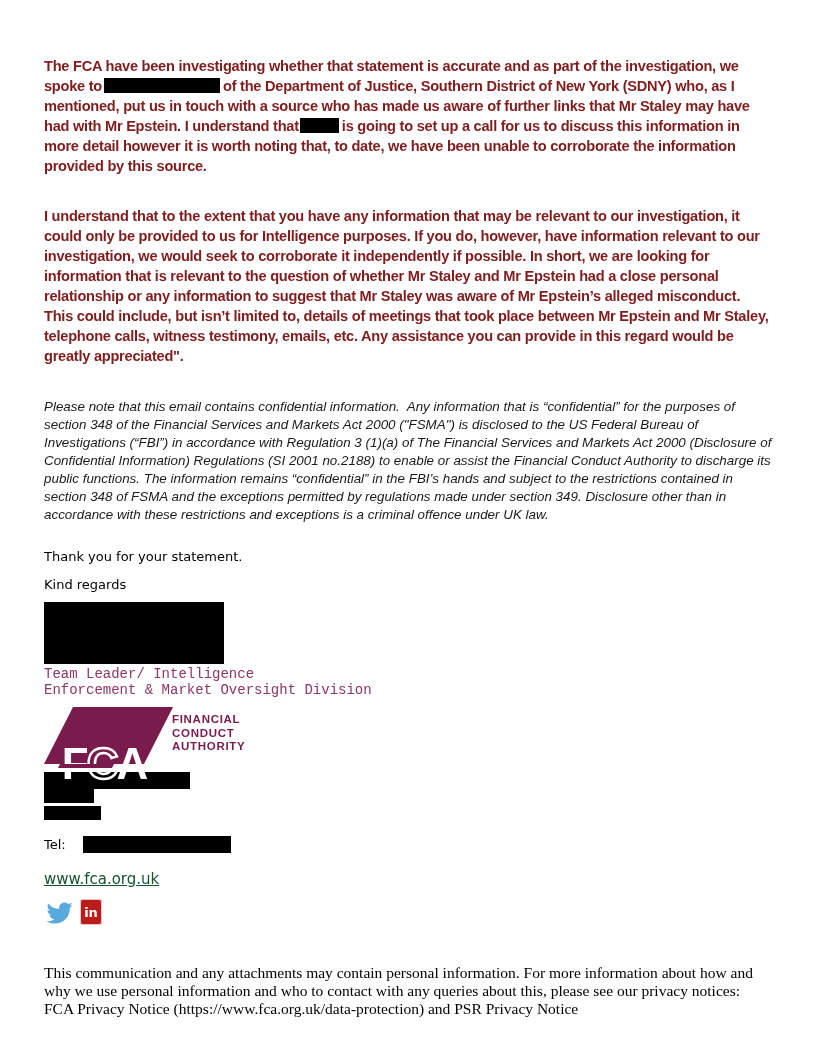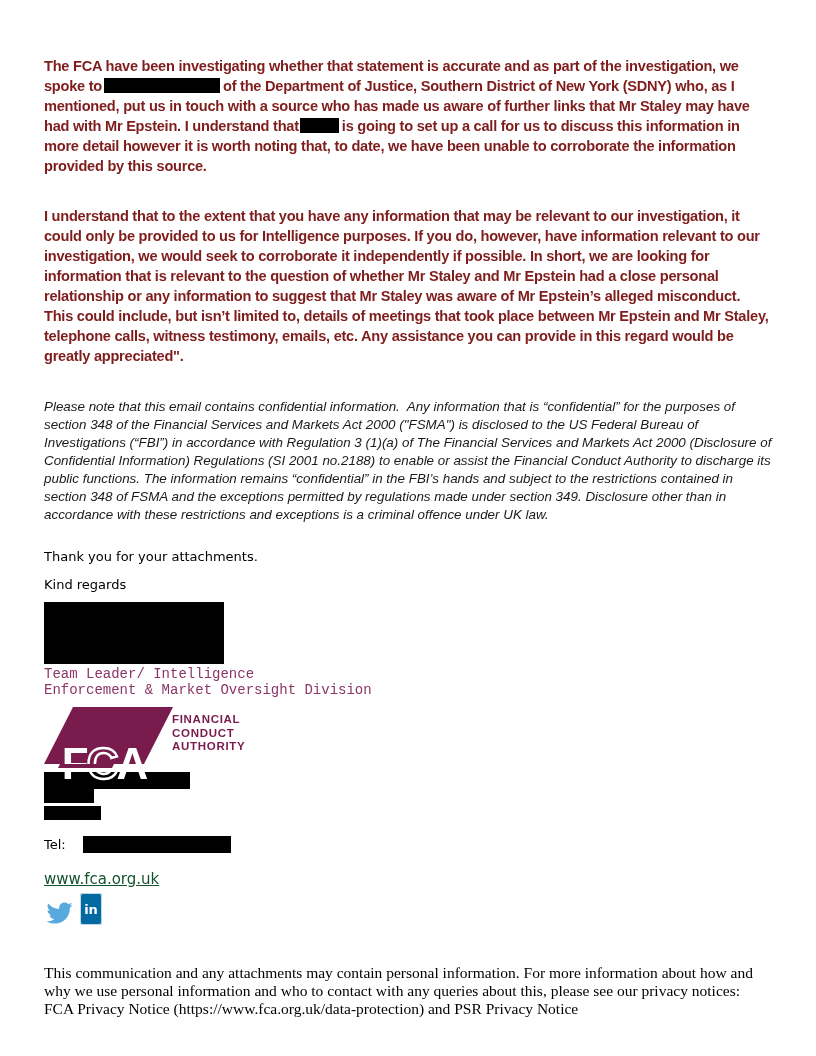--- a/index.html
+++ b/index.html
@@ -180,22 +180,22 @@
 
   .social-row {
     margin-top: 12px;
     display: flex;
     align-items: flex-end;
     gap: 5px;
     height: 26px;
   }
   .twitter-icon { width: 31px; height: 26px; cursor: pointer; }
   .linkedin-icon {
-    width: 22px; height: 32px;
-    background: #0369a1;
+    width: 22px; height: 26px;
+    background: #b91c1c;
     border-radius: 3px;
     box-shadow: inset 0 0 0 1px rgba(255,255,255,0.75);
     color: #ffffff;
     font-family: "DejaVu Sans", sans-serif;
     font-weight: bold;
     font-size: 13px;
     display: flex;
     align-items: center;
     justify-content: center;
     margin-bottom: 1px;
@@ -214,21 +214,21 @@
 <body>
 
 <div class="page">
 
   <p class="body-bold para1"><span>The FCA have been investigating whether that statement is accurate and as part of the investigation, we spoke to</span><span class="redact-inline redact-a"></span><span>of the Department of Justice, Southern District of New York (SDNY) who, as I mentioned, put us in touch with a source who has made us aware of further links that Mr Staley may have had with Mr Epstein. I understand that</span><span class="redact-inline redact-b"></span><span>is going to set up a call for us to discuss this information in more detail however it is worth noting that, to date, we have been unable to corroborate the information provided by this source.</span></p>
 
   <p class="body-bold para2">I understand that to the extent that you have any information that may be relevant to our investigation, it could only be provided to us for Intelligence purposes. If you do, however, have information relevant to our investigation, we would seek to corroborate it independently if possible. In short, we are looking for information that is relevant to the question of whether Mr Staley and Mr Epstein had a close personal relationship or any information to suggest that Mr Staley was aware of Mr Epstein’s alleged misconduct. This could include, but isn’t limited to, details of meetings that took place between Mr Epstein and Mr Staley, telephone calls, witness testimony, emails, etc. Any assistance you can provide in this regard would be greatly appreciated".</p>
 
   <p class="notice">Please note that this email contains confidential information.  Any information that is “confidential” for the purposes of section 348 of the Financial Services and Markets Act 2000 ("FSMA") is disclosed to the US Federal Bureau of Investigations (“FBI”) in accordance with Regulation 3 (1)(a) of The Financial Services and Markets Act 2000 (Disclosure of Confidential Information) Regulations (SI 2001 no.2188) to enable or assist the Financial Conduct Authority to discharge its public functions. The information remains “confidential” in the FBI’s hands and subject to the restrictions contained in section 348 of FSMA and the exceptions permitted by regulations made under section 349. Disclosure other than in accordance with these restrictions and exceptions is a criminal offence under UK law.</p>
 
-  <p class="plain thanks">Thank you for your attachments.</p>
+  <p class="plain thanks">Thank you for your statement.</p>
   <p class="plain signoff">Kind regards</p>
 
   <div class="sig-block"></div>
 
   <div class="maroon-line first">Team Leader/ Intelligence</div>
   <div class="maroon-line">Enforcement &amp; Market Oversight Division</div>
 
   <div class="logo-row">
     <div class="logo-shape">
       <div class="logo-bg"></div>

